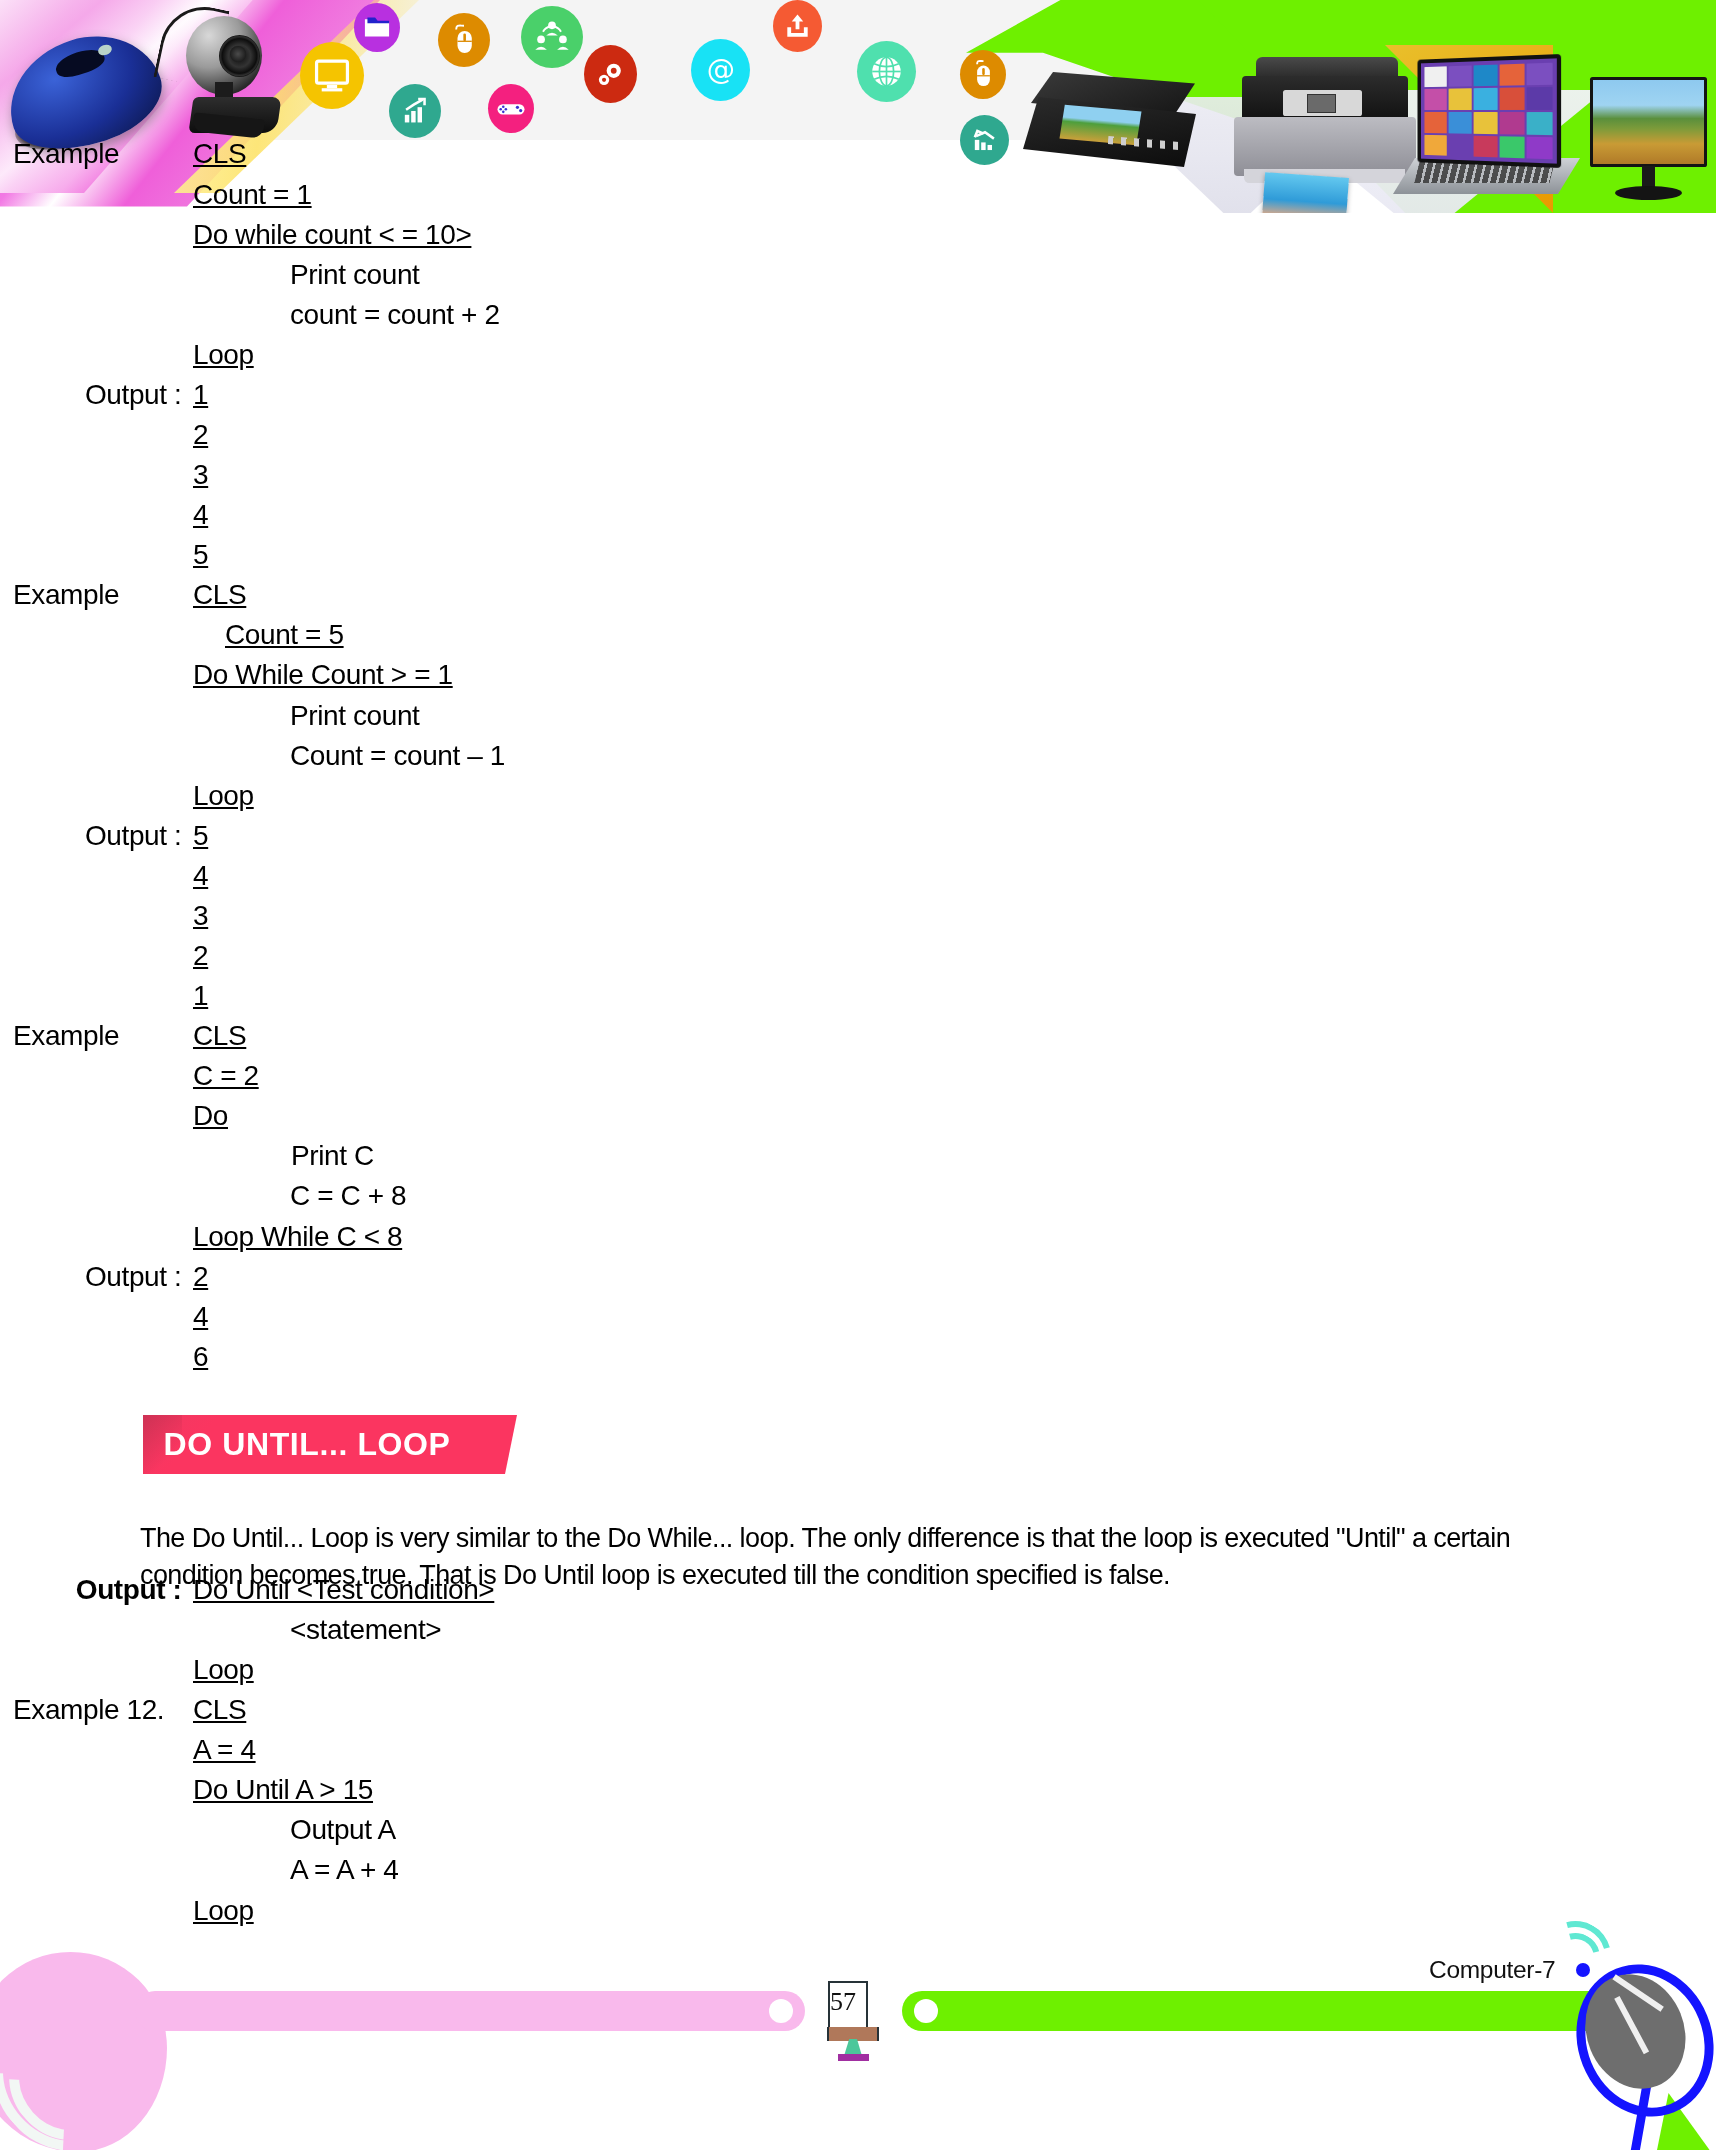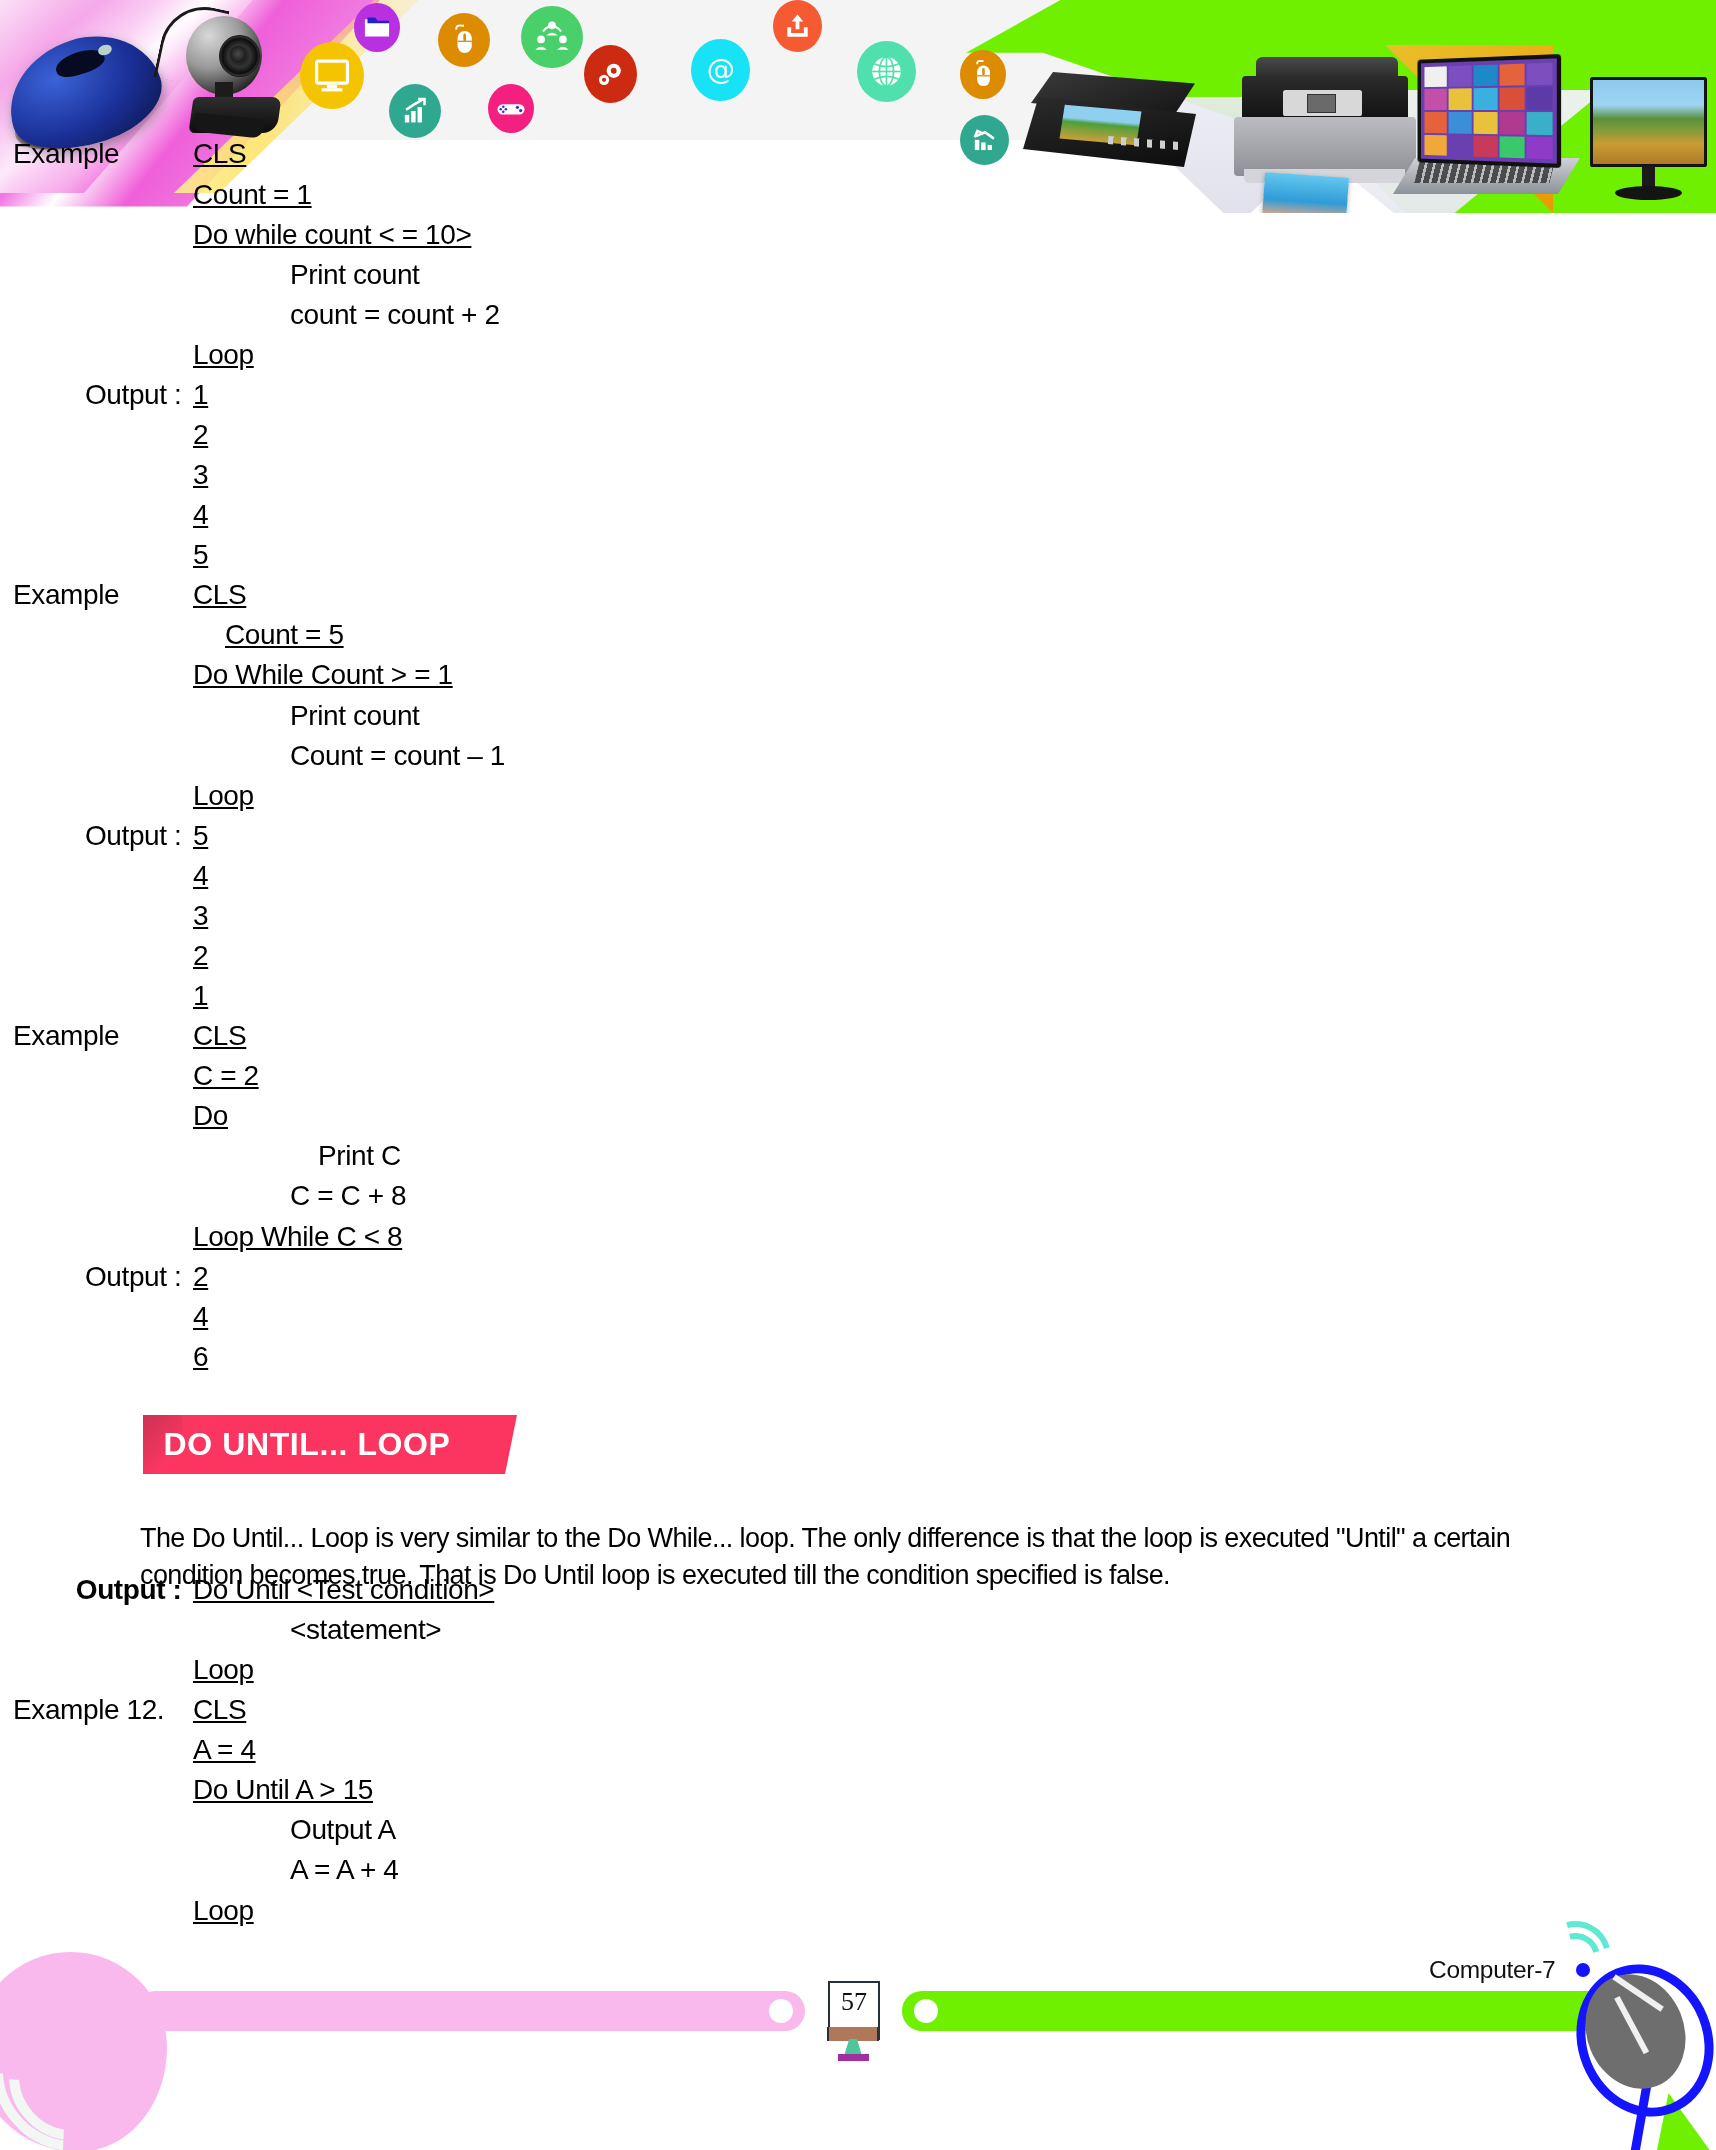--- a/index.html
+++ b/index.html
@@ -370,24 +370,24 @@
     background:#6ef000; border-radius:22px;
   }
   .green-bar-dot {
     position:absolute; left:11.6px; top:7.7px;
     width:24.5px;height:24.5px;background:#ffffff;border-radius:50%;
   }
 
   
   #page-plaque {
     position:absolute; left:828px; top:1981px;
-    width:52px; height:59px;
+    width:40px; height:59px;
     background:#ffffff; border:2.6px solid #263238;
     box-sizing:border-box;
-    display:flex; align-items:flex-start; justify-content:center;
+    display:flex; align-items:flex-start; justify-content:flex-start;
   }
   #page-plaque .pnum {
     font-size:26px; line-height:1; padding-top:6.4px;
     font-family:"Liberation Serif", serif;
     color:#111;
   }
   #page-plaque .pbase{
     position:absolute;left:-2.6px;bottom:-2.6px;width:52px;height:14px;
     background:#b0785a;border-left:2.6px solid #263238;border-right:2.6px solid #263238;
     box-sizing:border-box;
@@ -653,21 +653,21 @@
       <div class="code-row" style="left: 0px; top: 742px;"><span class="lbl-col"></span><span class="code-col ind-2">Count = count – 1</span></div>
       <div class="code-row" style="left: 0px; top: 782px;"><span class="lbl-col"></span><span class="code-col ind-1">Loop</span></div>
       <div class="code-row" style="left: 0px; top: 822px;"><span class="lbl-col">Output :</span><span class="code-col ind-1">5</span></div>
       <div class="code-row" style="left: 0px; top: 862px;"><span class="lbl-col"></span><span class="code-col ind-1">4</span></div>
       <div class="code-row" style="left: 0px; top: 902px;"><span class="lbl-col"></span><span class="code-col ind-1">3</span></div>
       <div class="code-row" style="left: 0px; top: 942px;"><span class="lbl-col"></span><span class="code-col ind-1">2</span></div>
       <div class="code-row" style="left: 0px; top: 982px;"><span class="lbl-col"></span><span class="code-col ind-1">1</span></div>
       <div class="code-row" style="left: 0px; top: 1022px;"><span class="lbl-col left-align">Example</span><span class="code-col ind-1">CLS</span></div>
       <div class="code-row" style="left: 0px; top: 1062px;"><span class="lbl-col"></span><span class="code-col ind-1">C = 2</span></div>
       <div class="code-row" style="left: 0px; top: 1102px;"><span class="lbl-col"></span><span class="code-col ind-1">Do</span></div>
-      <div class="code-row" style="left: 8px; top: 1142px; padding-left: 20px;"><span class="lbl-col"></span><span class="code-col ind-2">Print C</span></div>
+      <div class="code-row" style="left: 1px; top: 1142px;"><span class="lbl-col"></span><span class="code-col ind-2">Print C</span></div>
       <div class="code-row" style="left: 0px; top: 1182px;"><span class="lbl-col"></span><span class="code-col ind-2">C = C + 8</span></div>
       <div class="code-row" style="left: 0px; top: 1223px;"><span class="lbl-col"></span><span class="code-col ind-1">Loop While C &lt; 8</span></div>
       <div class="code-row" style="left: 0px; top: 1263px;"><span class="lbl-col">Output :</span><span class="code-col ind-1">2</span></div>
       <div class="code-row" style="left: 0px; top: 1303px;"><span class="lbl-col"></span><span class="code-col ind-1">4</span></div>
       <div class="code-row" style="left: 0px; top: 1343px;"><span class="lbl-col"></span><span class="code-col ind-1">6</span></div>
     </div>
 
   <div id="do-until-banner">
     <span class="bnr-text">DO UNTIL... LOOP</span>
   </div>

